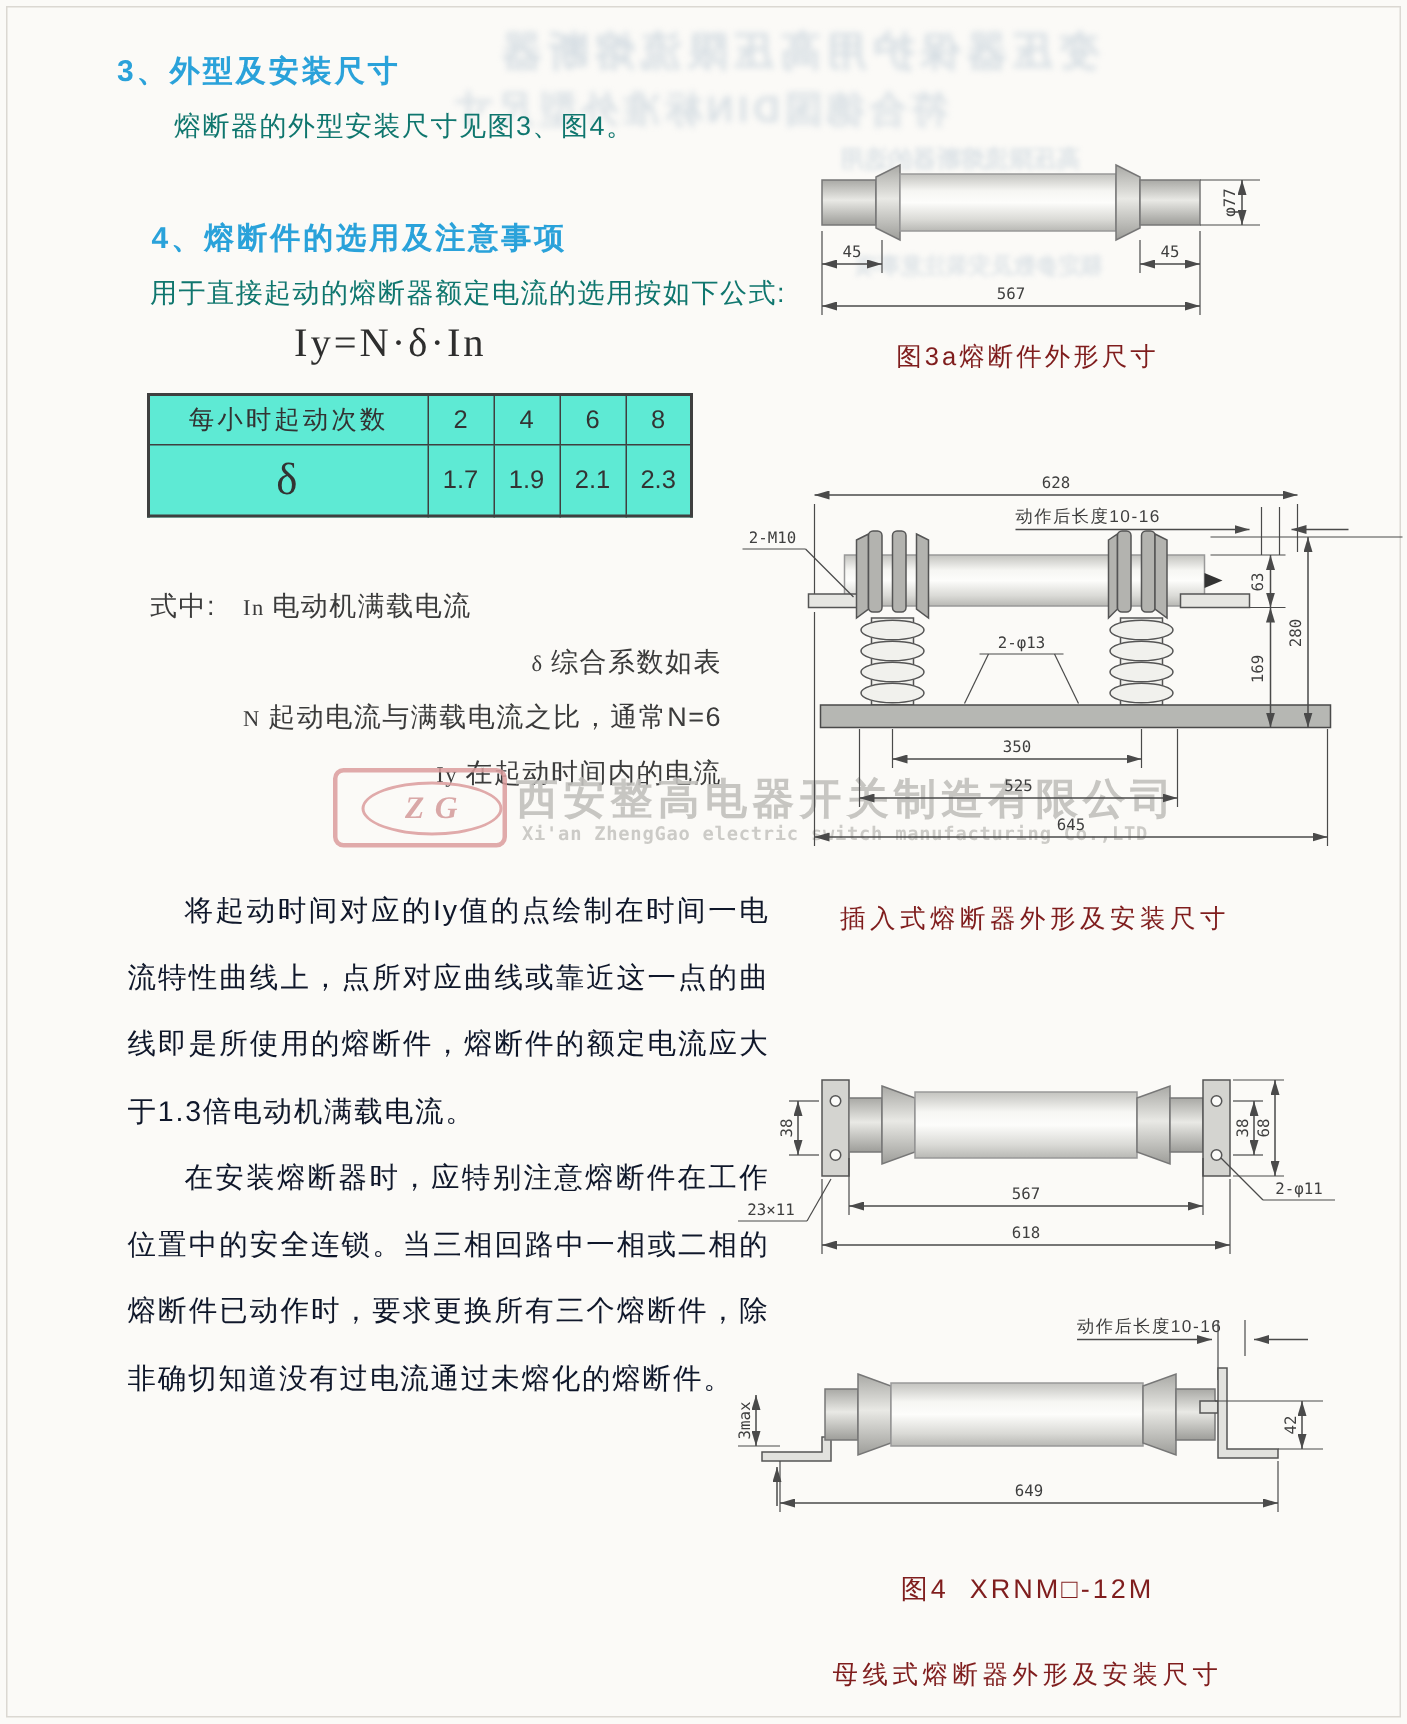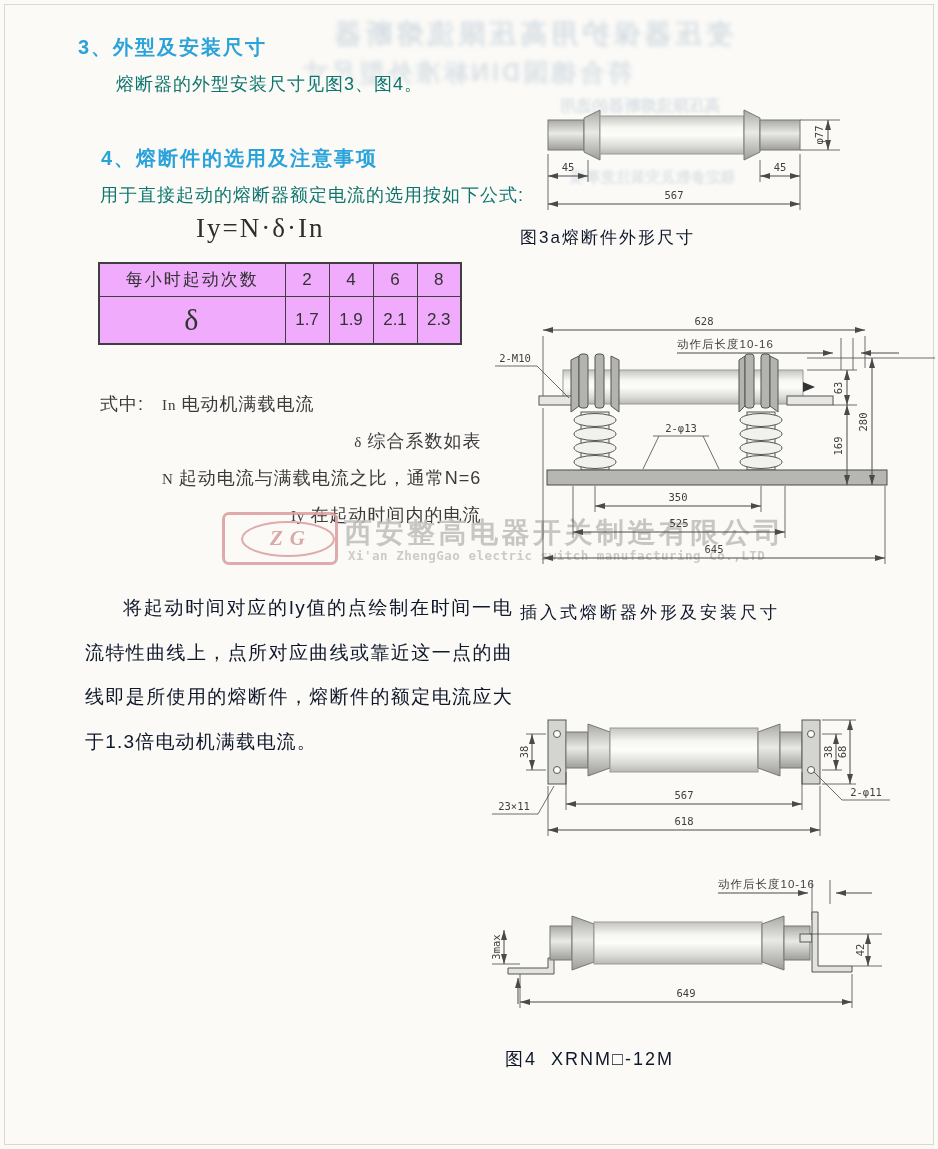--- a/index.html
+++ b/index.html
@@ -25,21 +25,21 @@
 
   .heading { font-weight:bold; font-size:20px; color:#2aa2da; letter-spacing:2px; }
   .bodytext { font-size:18px; color:#0f766e; letter-spacing:1px; }
 
   .formula {
     font-family:"Liberation Serif",serif; font-size:27px; letter-spacing:2px; color:#2e2e2e;
   }
 
   
   table.delta {
-    border-collapse:collapse; background:#f0abfc;
+    border-collapse:collapse; background:#5eead4;
     border:2px solid #3f3f3f;
   }
   table.delta td {
     border:1.5px solid #3f3f3f; text-align:center; vertical-align:middle;
     font-size:17px; color:#333;
   }
   table.delta tr:first-child td { height:33px; }
   table.delta tr:last-child  td { height:48px; }
   td.c0 { width:186px; letter-spacing:2px; }
   td.cv { width:44px; }
@@ -74,21 +74,21 @@
   .wm-cn {
     position:absolute; left:344px; top:514px; font-size:28px; font-weight:bold;
     color:#c2c1bd; letter-spacing:3.5px; white-space:nowrap; opacity:.9;
   }
   .wm-en {
     position:absolute; left:348px; top:548px; font-size:12.5px; font-weight:bold;
     font-family:"DejaVu Sans Mono",monospace; color:#c7c6c2; letter-spacing:.5px;
     white-space:nowrap; opacity:.9;
   }
 
-  .figcap { text-align:left; color:#0f172a; white-space:pre; }
+  .figcap { text-align:center; color:#7f1d1d; white-space:pre; }
   .figcap .l1 { font-size:18px; letter-spacing:2px; line-height:22px; }
   .figcap .l2 { font-size:17px; letter-spacing:3px; line-height:22px; }
   .figcap.single { font-size:17px; letter-spacing:2px; }
 
   svg { position:absolute; overflow:visible; }
   svg text.dim {
     font-family:"DejaVu Sans Mono",monospace; font-size:10.5px; fill:#3f3f3f;
   }
   svg text.dimcjk {
     font-family:"Liberation Sans",sans-serif; font-size:11.5px; fill:#3f3f3f; letter-spacing:1px;
@@ -149,20 +149,21 @@
 <div class="wm-logo">
   <div class="wm-oval">
     <span class="wm-zg">ZG</span>
   </div>
 </div>
 <div class="wm-cn">西安整高电器开关制造有限公司</div>
 <div class="wm-en">Xi'an ZhengGao electric switch manufacturing Co.,LTD</div>
 
 <div class="abs paras" style="left:85px; top:586px;">
   <p>将起动时间对应的Iy值的点绘制在时间一电流特性曲线上，点所对应曲线或靠近这一点的曲线即是所使用的熔断件，熔断件的额定电流应大于1.3倍电动机满载电流。</p>
+  <p>在安装熔断器时，应特别注意熔断件在工作位置中的安全连锁。当三相回路中一相或二相的熔断件已动作时，要求更换所有三个熔断件，除非确切知道没有过电流通过未熔化的熔断件。</p>
 </div>
 
 <svg style="left:528px; top:80px;" width="410" height="148" viewBox="0 0 410 148">
   <defs>
     <marker id="ah" viewBox="0 0 10 6" refX="10" refY="3" markerWidth="10" markerHeight="6" orient="auto-start-reverse">
       <path d="M0,0 L10,3 L0,6 Z" fill="#4a4a4a"></path>
     </marker>
     <linearGradient id="tubeG" x1="0" y1="0" x2="0" y2="1">
       <stop offset="0" stop-color="#c3c3bf"></stop>
         <stop offset="0.3" stop-color="#f6f6f3"></stop>
@@ -361,13 +362,14 @@
   <line x1="378" y1="62" x2="378" y2="94" stroke="#4a4a4a" stroke-width="1" marker-start="url(#ah)" marker-end="url(#ah)"></line>
   <text class="dim" x="374" y="78" transform="rotate(-90 374 78)" text-anchor="middle">42</text>
 
   <line x1="30" y1="102" x2="30" y2="136" stroke="#4a4a4a" stroke-width="0.8"></line>
   <line x1="362" y1="102" x2="362" y2="136" stroke="#4a4a4a" stroke-width="0.8"></line>
   <line x1="30" y1="130" x2="362" y2="130" stroke="#4a4a4a" stroke-width="1" marker-start="url(#ah)" marker-end="url(#ah)"></line>
   <text class="dim" x="196" y="125" text-anchor="middle">649</text>
 </svg>
 <div class="abs figcap" style="left:505px; top:1012px; width:360px;">
   <div class="l1">图4  XRNM□-12M</div>
+  <div class="l2">母线式熔断器外形及安装尺寸</div>
 </div>
 
 </body></html>

